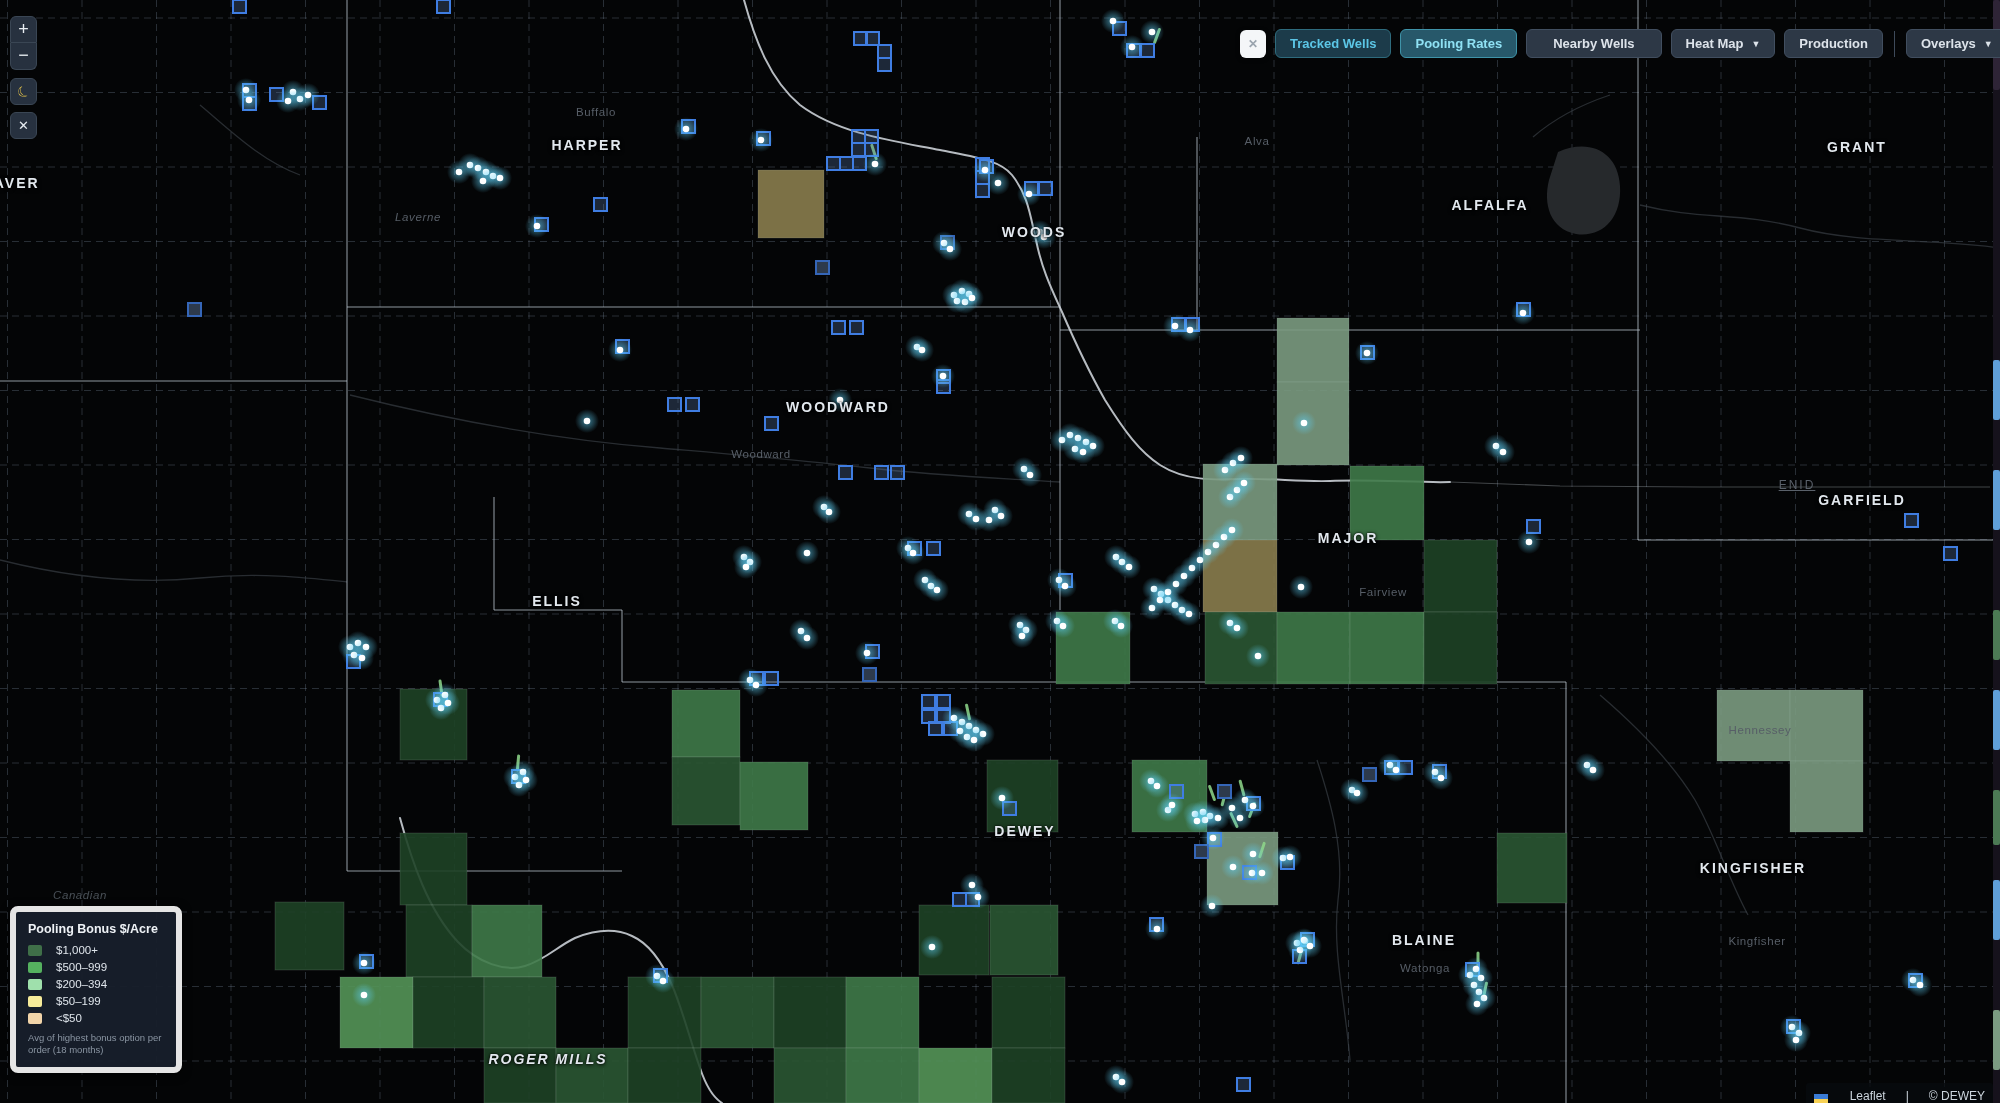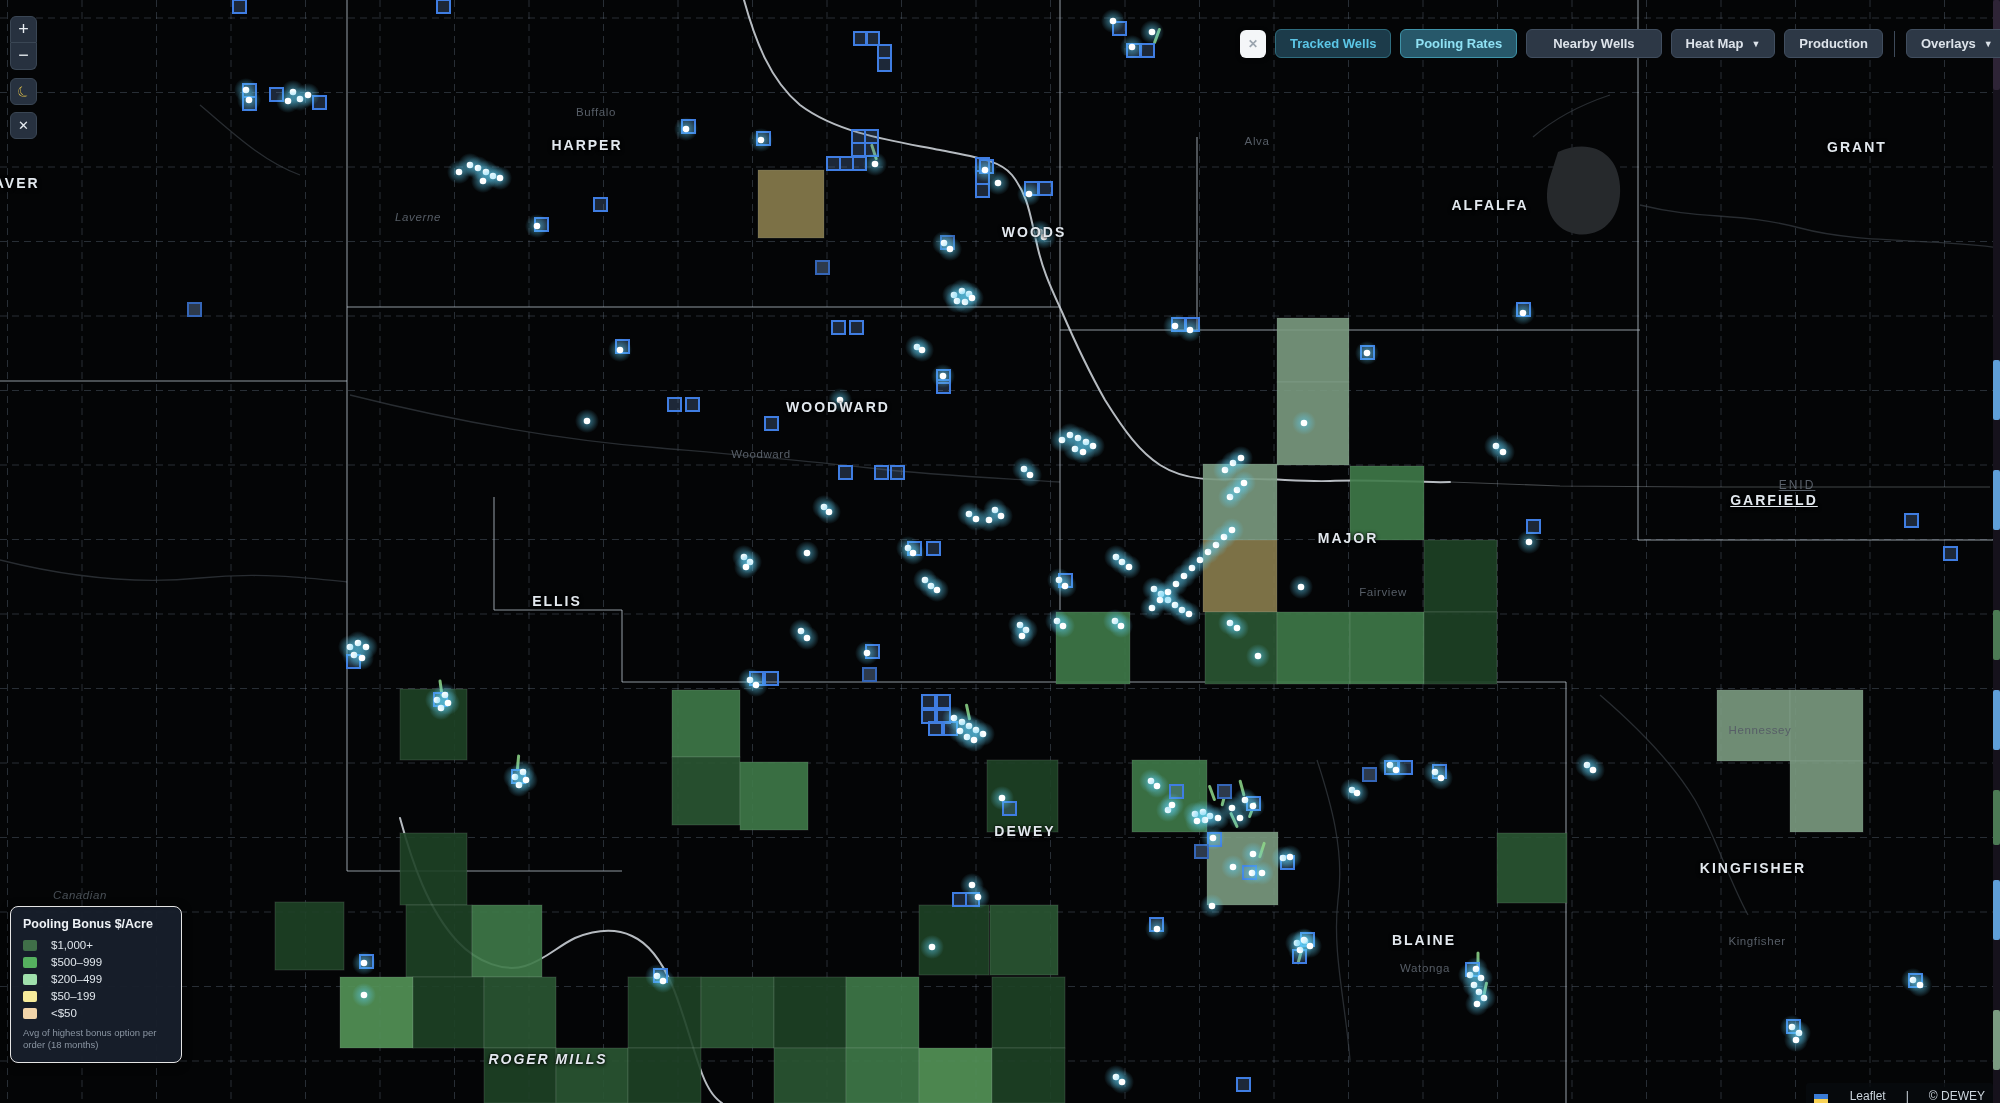--- a/index.html
+++ b/index.html
@@ -53,21 +53,21 @@
   .tb-btn{height:29px;padding:0 14px;border-radius:6px;background:#2d3846;border:1px solid #414e5f;
     color:#dde3ea;font-size:13px;font-weight:600;display:flex;align-items:center;cursor:pointer;white-space:nowrap;}
   .tb-btn.wide{padding:0 26px;}
   .tb-btn.active-teal{background:#1c3b4a;border-color:#2e6b7d;color:#5cc6e6;}
   .tb-btn.active-teal-bright{background:#27586a;border-color:#3f93a8;color:#8fe1f4;}
   .tb-btn .caret{font-size:9px;margin-left:8px;}
   .tb-divider{width:1px;height:26px;background:#3e4a5a;margin:0 2px;}
 
   
   .legend{position:absolute;left:10px;top:906px;width:172px;background:rgba(23,31,43,.95);
-    border:1px solid #e5e5e5;border-radius:8px;padding:10px 12px;box-shadow:0 2px 10px rgba(0,0,0,.6);}
+    border:6px solid #e5e5e5;border-radius:8px;padding:10px 12px;box-shadow:0 2px 10px rgba(0,0,0,.6);}
   .legend-title{color:#eef2f6;font-size:12.5px;font-weight:bold;margin-bottom:8px;}
   .legend-row{display:flex;align-items:center;gap:14px;margin:5px 0;}
   .legend-swatch{width:14px;height:11px;border-radius:2px;flex:0 0 auto;}
   .legend-label{color:#dfe5eb;font-size:11.5px;}
   .legend-foot{color:#8a95a2;font-size:9.5px;line-height:1.3;margin-top:8px;}
 
   
   .attrib{position:absolute;right:7px;bottom:0;height:20px;background:rgba(8,10,14,.78);
     display:flex;align-items:flex-end;gap:20px;padding:0 8px;color:#ccd5dd;font-size:12px;border-radius:3px 3px 0 0;}
   .flag{width:14px;height:9px;display:inline-block;margin-right:2px;}
@@ -697,21 +697,21 @@
         <circle cx="364" cy="995" r="12" fill="url(#wg)"></circle>
         <circle cx="364" cy="995" r="3.3" class="well-core"></circle>
       </svg>
       <div class="county-label" style="left: 5px; top: 183px;">BEAVER</div>
       <div class="county-label" style="left: 587px; top: 145px;">HARPER</div>
       <div class="county-label" style="left: 1034px; top: 232px;">WOODS</div>
       <div class="county-label" style="left: 1490px; top: 205px;">ALFALFA</div>
       <div class="county-label" style="left: 1857px; top: 147px;">GRANT</div>
       <div class="county-label" style="left: 838px; top: 407px;">WOODWARD</div>
       <div class="county-label" style="left: 1348px; top: 538px;">MAJOR</div>
-      <div class="county-label" style="left: 1774px; top: 500px; text-decoration: underline;">GARFIELD</div>
+      <div class="county-label" style="left: 1862px; top: 500px;">GARFIELD</div>
       <div class="county-label" style="left: 557px; top: 601px;">ELLIS</div>
       <div class="county-label" style="left: 1025px; top: 831px;">DEWEY</div>
       <div class="county-label" style="left: 1424px; top: 940px;">BLAINE</div>
       <div class="county-label" style="left: 1753px; top: 868px;">KINGFISHER</div>
       <div class="county-label" style="left: 548px; top: 1059px; font-style: italic;">ROGER MILLS</div>
       <div class="town-label" style="left: 596px; top: 112px;">Buffalo</div>
       <div class="town-label" style="left: 418px; top: 217px; font-style: italic;">Laverne</div>
       <div class="town-label" style="left: 1257px; top: 141px;">Alva</div>
       <div class="town-label" style="left: 761px; top: 454px;">Woodward</div>
       <div class="town-label" style="left: 1383px; top: 592px;">Fairview</div>
@@ -773,21 +773,21 @@
         <div class="legend-row">
           <span class="legend-swatch" style="background: rgb(63, 111, 72);"></span>
           <span class="legend-label">$1,000+</span>
         </div>
         <div class="legend-row">
           <span class="legend-swatch" style="background: rgb(85, 177, 95);"></span>
           <span class="legend-label">$500–999</span>
         </div>
         <div class="legend-row">
           <span class="legend-swatch" style="background: rgb(159, 224, 172);"></span>
-          <span class="legend-label">$200–499</span>
+          <span class="legend-label">$200–394</span>
         </div>
         <div class="legend-row">
           <span class="legend-swatch" style="background: rgb(246, 235, 154);"></span>
           <span class="legend-label">$50–199</span>
         </div>
         <div class="legend-row">
           <span class="legend-swatch" style="background: rgb(241, 212, 169);"></span>
           <span class="legend-label">&lt;$50</span>
         </div>
       </div>

